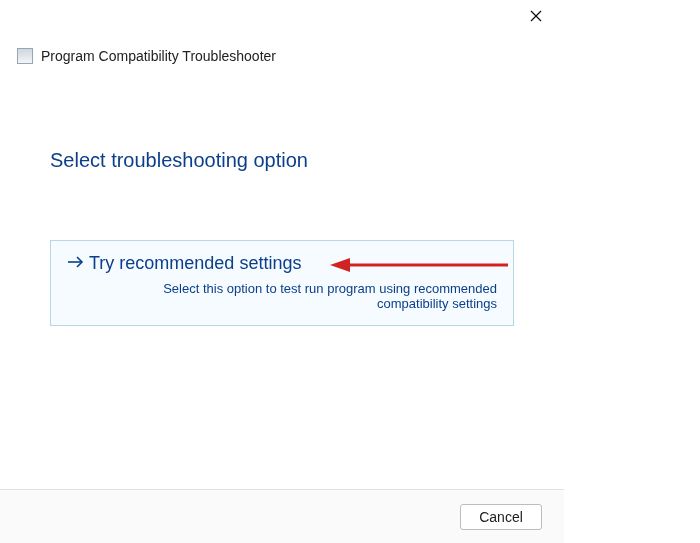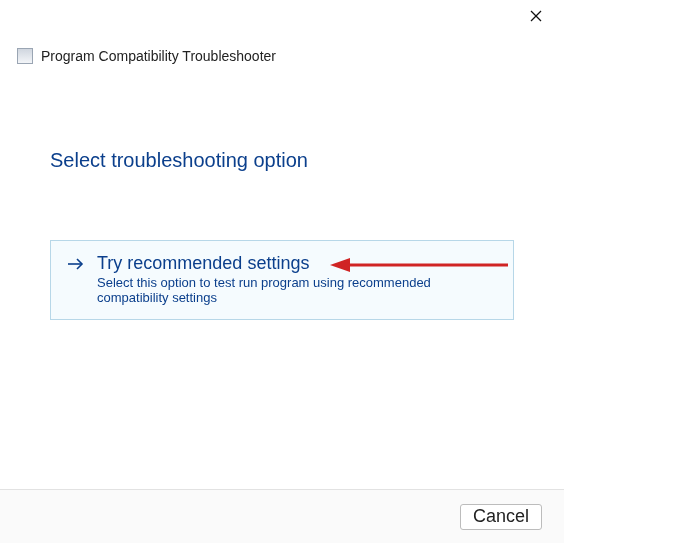--- a/index.html
+++ b/index.html
@@ -48,54 +48,55 @@
     padding: 12px 16px 14px 16px;
     border: 1px solid transparent;
     background: transparent;
     cursor: pointer;
   }
   .option.highlighted {
     border: 1px solid #b7d7e8;
     background: #f5fbfe;
   }
   .opt-row {
-    display: flex; align-items: center; gap: 12px;
+    display: flex; gap: 4px;
   }
   .opt-row svg { width: 18px; height: 18px; flex: 0 0 auto; }
   .opt-title {
     font-size: 18px;
     color: #0b3f8c;
     font-weight: 400;
   }
   .opt-desc {
-    margin-top: 1px;
+    margin-top: 7px;
     margin-left: 30px;
     font-size: 13px;
     color: #0b3f8c;
+    text-align: right;
   }
   .annotation-arrow {
     position: absolute;
     top: 255px; left: 330px;
     width: 180px; height: 20px;
     pointer-events: none;
   }
   .footer {
     position: absolute;
     left: 0; right: 0; bottom: 0;
     height: 54px;
     border-top: 1px solid #e2e2e2;
     background: #fafafa;
     display: flex; align-items: center; justify-content: flex-end;
     padding-right: 22px;
   }
   .cancel-btn {
     min-width: 82px; height: 26px;
     border: 1px solid #bcbcbc;
     background: #ffffff;
-    font-size: 18px;
+    font-size: 14px;
     color: #222;
     border-radius: 3px;
     cursor: pointer;
     font-family: inherit;
   }
   #opt1 { top: 240px; }
   #opt2 { top: 326px; }
 </style>
 </head>
 <body>

